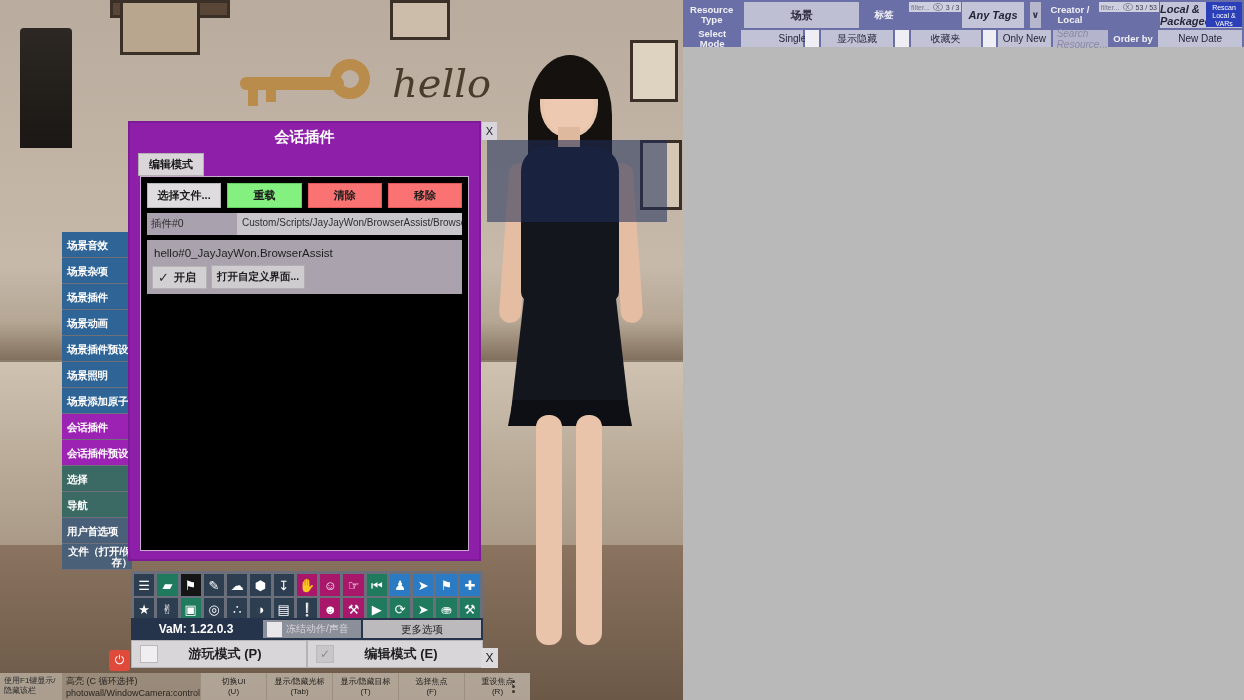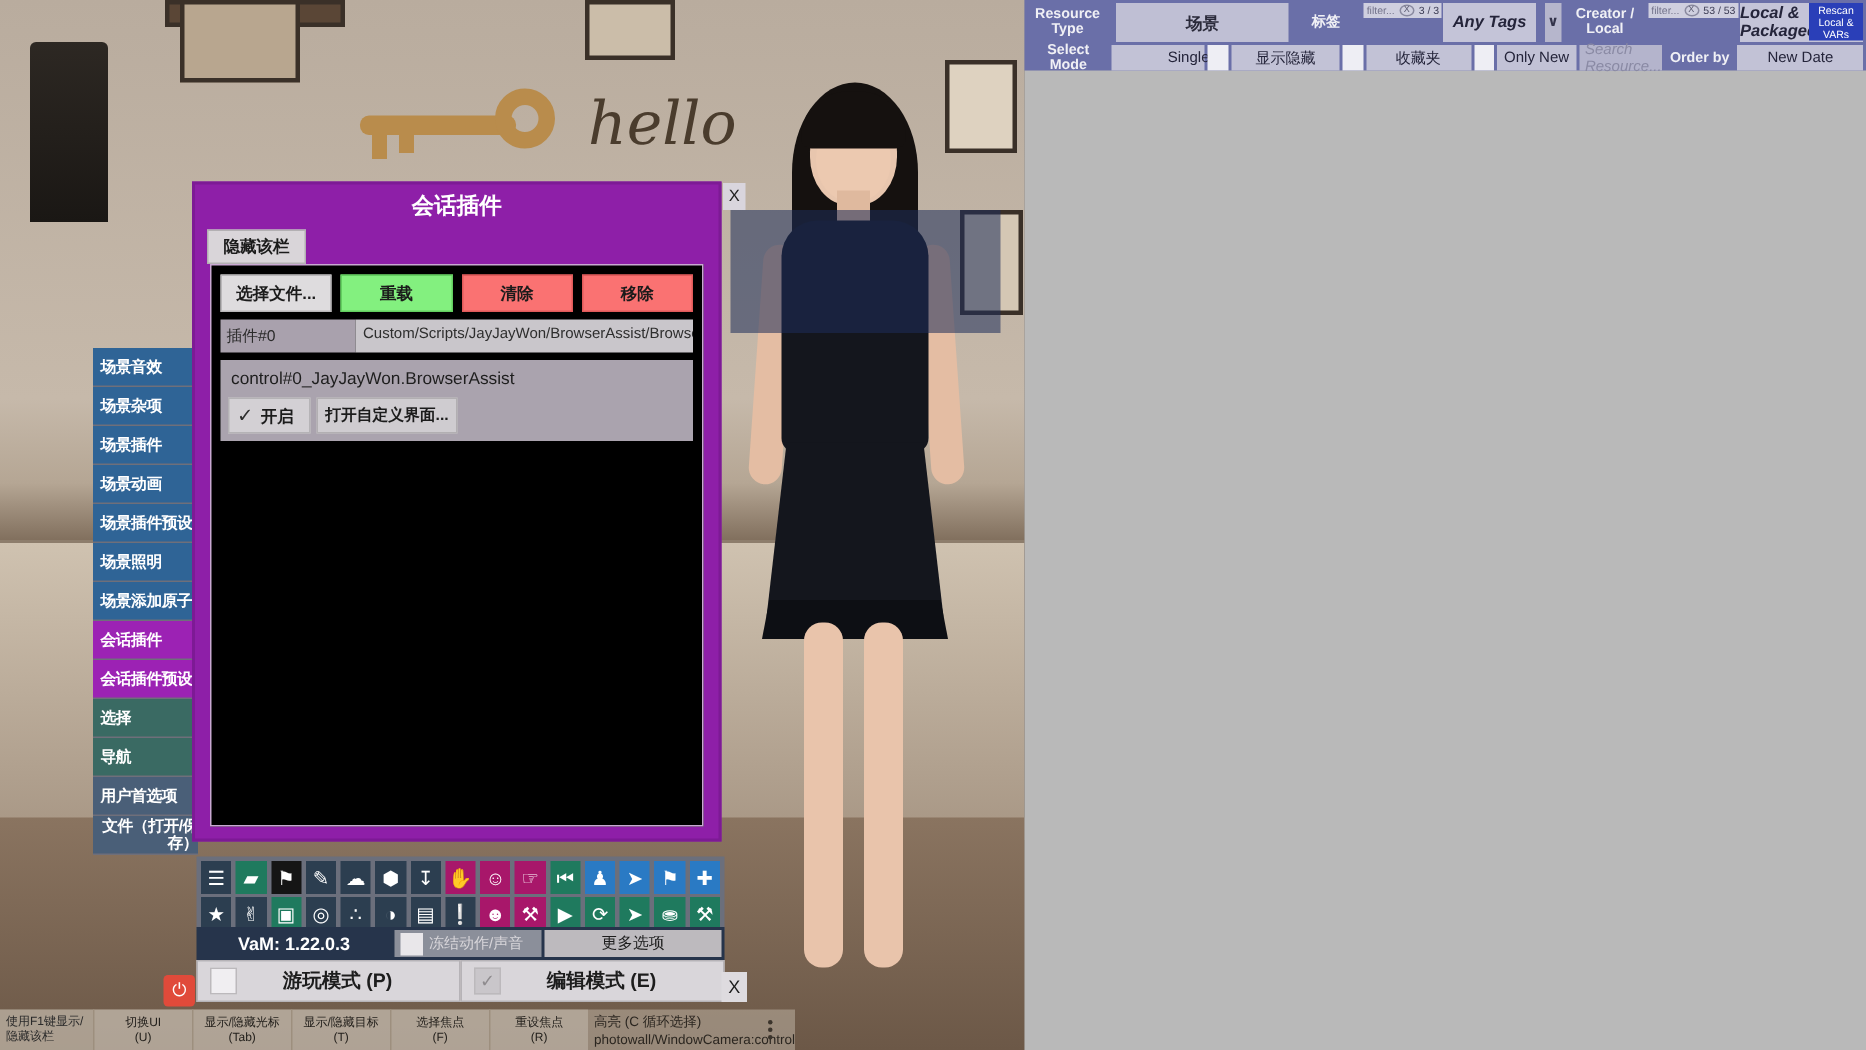--- a/index.html
+++ b/index.html
@@ -241,34 +241,34 @@
     <div class="ltab grayblue">
       <span>用户首选项</span>
     </div>
     <div class="ltab grayblue two">
       <span>文件（打开/保存）</span>
     </div>
   </div>
 
 <div id="plugin-dialog">
   <div id="plugin-title">会话插件</div>
-  <div id="add-plugin-btn">隐藏该栏</div>
+  <div id="add-plugin-btn">编辑模式</div>
   <div id="plugin-body">
     <div id="plugin-row1">
       <div class="btn-grey">选择文件...</div>
       <div class="btn-green">重载</div>
       <div class="btn-red">清除</div>
       <div class="btn-red">移除</div>
     </div>
     <div id="plugin-path-row">
       <div id="plugin-idx">插件#0</div>
       <div id="plugin-path">Custom/Scripts/JayJayWon/BrowserAssist/BrowserAssist.cslist</div>
     </div>
     <div id="plugin-card">
-      <div id="plugin-name">control#0_JayJayWon.BrowserAssist</div>
+      <div id="plugin-name">hello#0_JayJayWon.BrowserAssist</div>
       <div id="plugin-ctrl">
         <div id="plugin-enable">
           <span class="chk">✓</span>
           <span class="lbl">开启</span>
         </div>
         <div id="plugin-openui">打开自定义界面...</div>
       </div>
     </div>
   </div>
 </div>
@@ -328,20 +328,24 @@
   <div class="mode-half">
     <span class="chk on">✓</span>
     <span class="lbl">编辑模式 (E)</span>
   </div>
 </div>
 <div id="mode-close">X</div>
 <div id="power-btn">⏻</div>
 
 <div id="status-bar">
   <div id="status-hint">使用F1键显示/隐藏该栏</div>
+  <div id="status-right">
+    <span>高亮 (C 循环选择)</span>
+    <span>photowall/WindowCamera:control</span>
+  </div>
   <div id="hotkeys-container" style="display:flex;">
       <div class="hotkey">
         <span>切换UI</span>
         <span>(U)</span>
       </div>
       <div class="hotkey">
         <span>显示/隐藏光标</span>
         <span>(Tab)</span>
       </div>
       <div class="hotkey">
@@ -350,24 +354,20 @@
       </div>
       <div class="hotkey">
         <span>选择焦点</span>
         <span>(F)</span>
       </div>
       <div class="hotkey">
         <span>重设焦点</span>
         <span>(R)</span>
       </div>
     </div>
-  <div id="status-right">
-    <span>高亮 (C 循环选择)</span>
-    <span>photowall/WindowCamera:control</span>
-  </div>
 </div>
 <div id="kebab">
     <i></i>
     <i></i>
     <i></i>
   </div>
 
 <div id="right-panel">
   <div id="rp-header">
     <div id="rp-row1">

